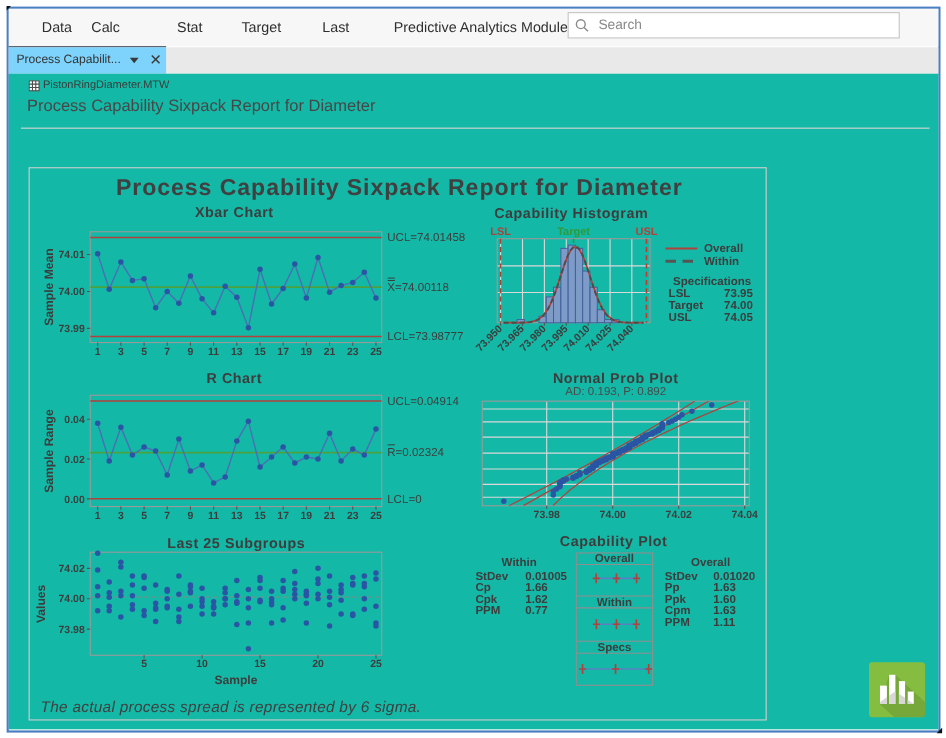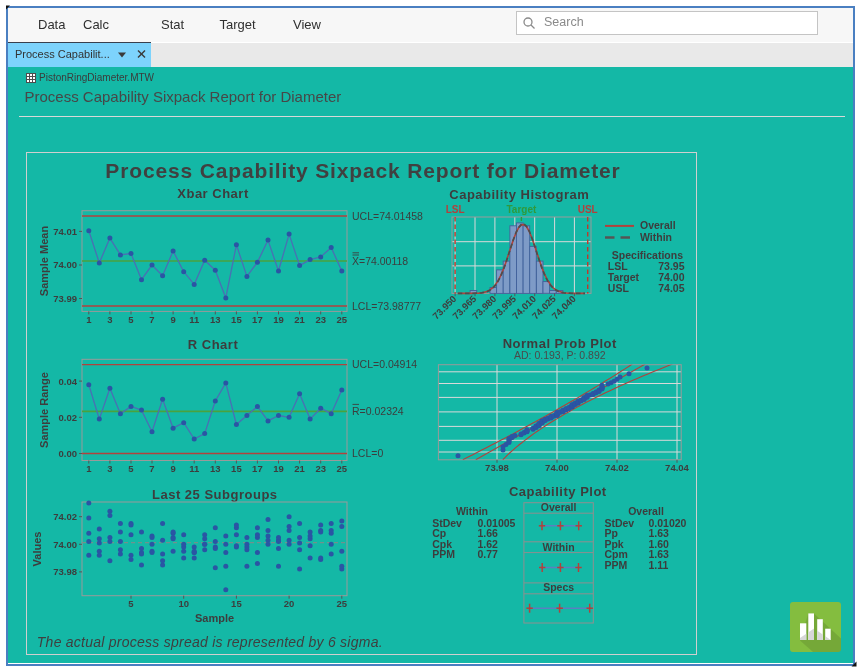--- a/index.html
+++ b/index.html
@@ -15,21 +15,22 @@
 #fig{position:absolute;left:18px;top:85px;width:669px;height:501px;border:1px solid #cfcfcf;}
 </style></head>
 <body>
 <div id="page">
     <div id="win">
 <div id="menubar">
  <span class="m" style="left:30px">Data</span>
  <span class="m" style="left:75px">Calc</span>
  <span class="m" style="left:153px">Stat</span>
  <span class="m" style="left:211.5px">Target</span>
- <span class="m" style="left:285px">View</span>
+ <span class="m" style="left:285px">Last</span>
+ <span class="m" style="left:350px">Predictive Analytics Module</span>
  <div id="searchbox">
   <svg width="20" height="20" style="position:absolute;left:2px;top:1px">
    <circle cx="9" cy="9" r="4" fill="none" stroke="#8a8a8a" stroke-width="1.3"></circle>
    <line x1="12" y1="12" x2="15.5" y2="15.5" stroke="#8a8a8a" stroke-width="1.3"></line>
   </svg>
   <span style="position:absolute;left:27px;top:3.5px;font-size:12.5px;color:#8a8a8a">Search</span>
  </div>
 </div>
 <div id="tabstrip"></div>
 <div id="tabline"></div>

